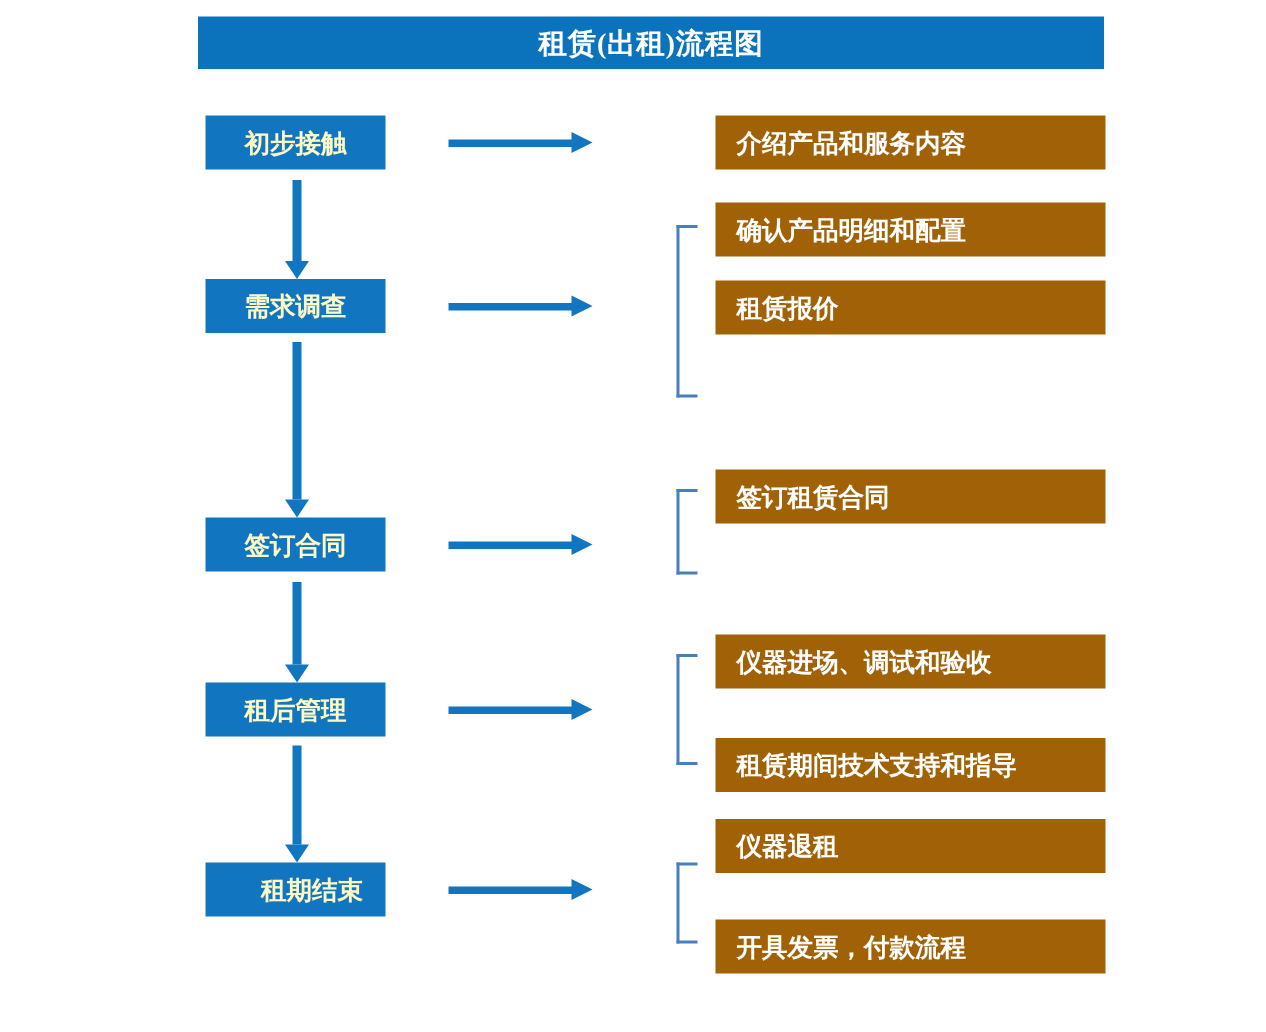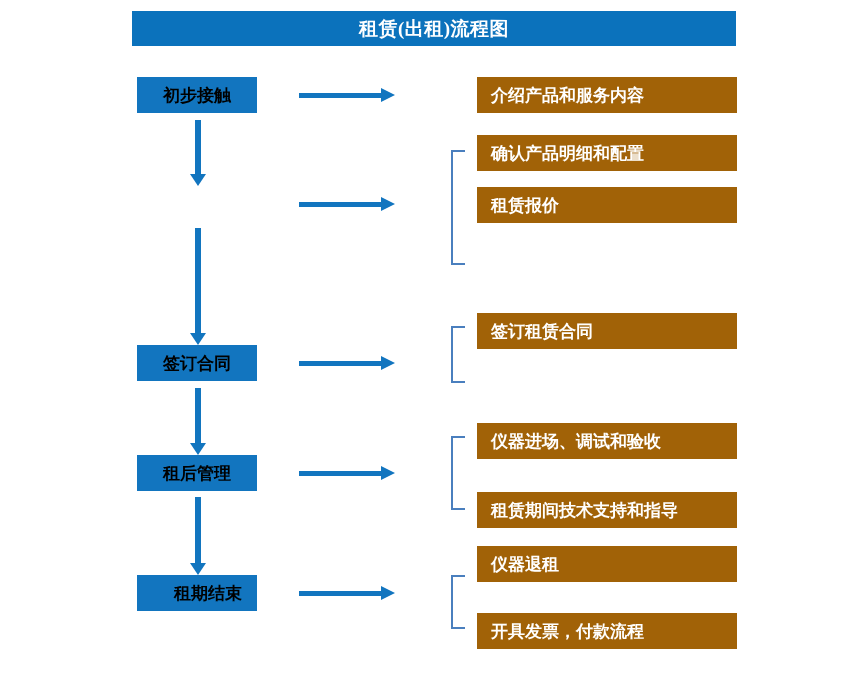--- a/index.html
+++ b/index.html
@@ -41,21 +41,21 @@
     box-sizing: border-box;
   }
 
   
   .stage-box {
     position: absolute;
     left: 103px;
     width: 120px;
     height: 36px;
     background: #1275bf;
-    color: #000000;
+    color: #fef9c3;
     display: flex;
     align-items: center;
     justify-content: center;
     font-size: 17px;
     font-weight: bold;
     box-sizing: border-box;
   }
 
   
   .detail-box {
@@ -137,20 +137,23 @@
 <body>
 
 <div id="canvas">
 
   <div class="title-bar">租赁(出租)流程图</div>
 
   <div class="stage-box" style="top:77px;">
     <span>初步接触</span>
   </div>
 
+  <div class="stage-box" style="top:186px;">
+    <span>需求调查</span>
+  </div>
 
   <div class="stage-box" style="top:345px;">
     <span>签订合同</span>
   </div>
 
   <div class="stage-box" style="top:455px;">
     <span>租后管理</span>
   </div>
 
   <div class="stage-box" style="top:575px;padding-left:22px;">

